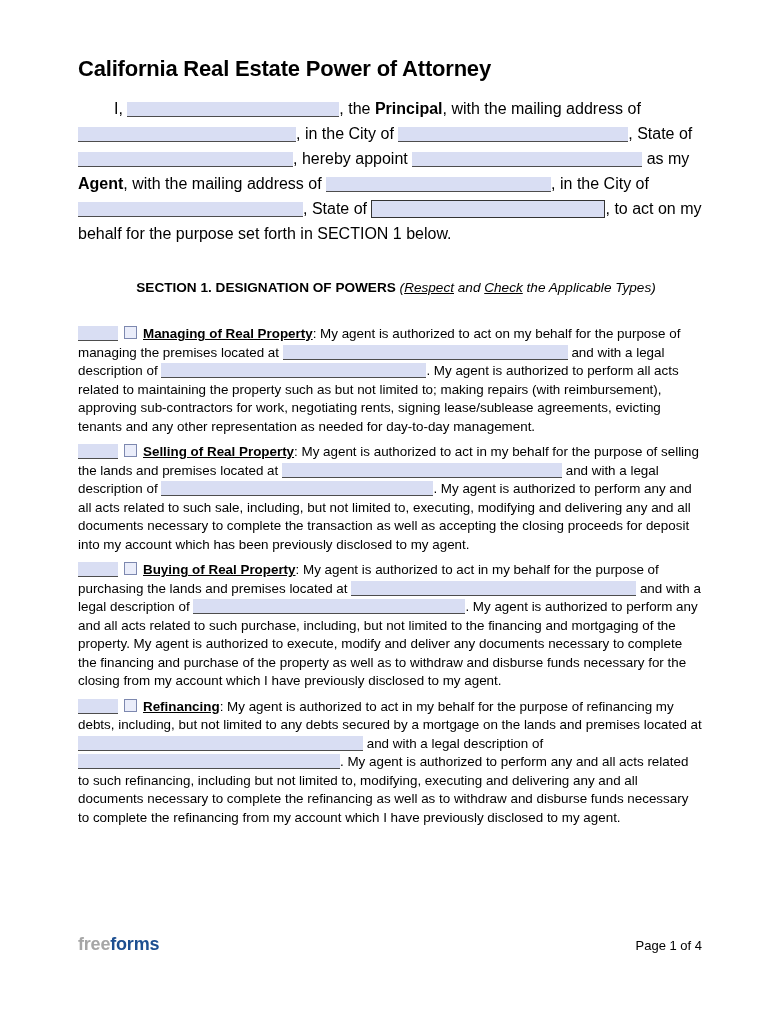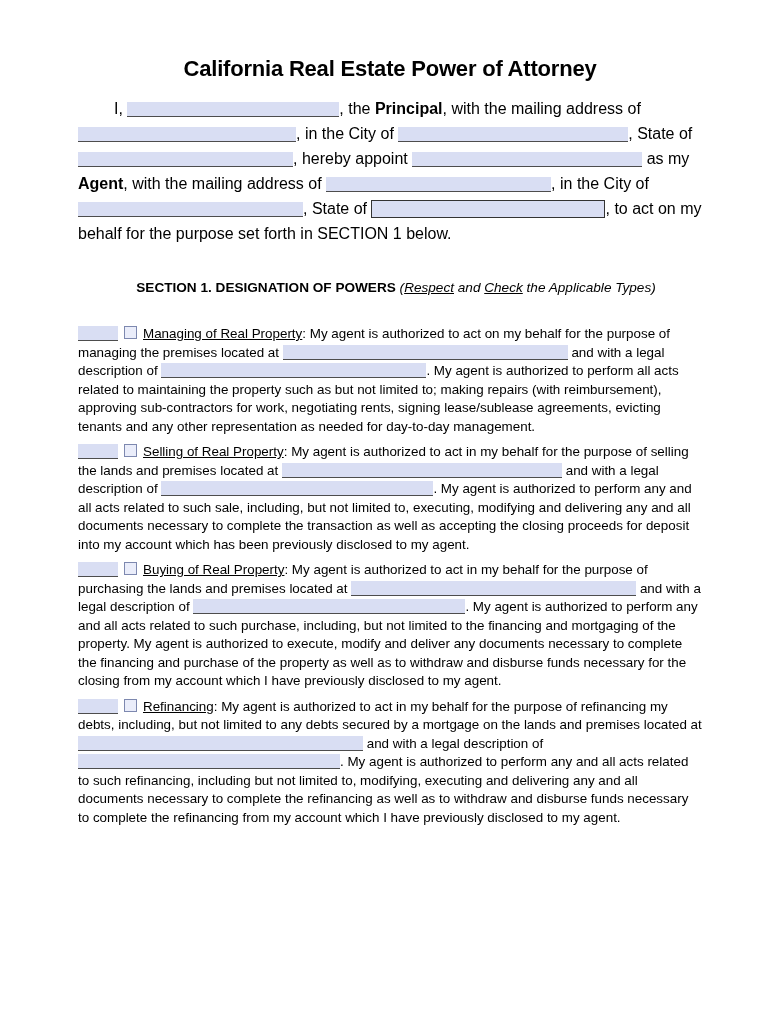--- a/index.html
+++ b/index.html
@@ -1,31 +1,31 @@
 <!DOCTYPE html>
 <html><head>
 <meta charset="utf-8">
 <style>
   html,body{margin:0;padding:0;background:#ffffff;}
   .page{
     width:780px;height:1009px;position:relative;background:#ffffff;
     font-family:"Liberation Sans",sans-serif;color:#000;
     box-sizing:border-box;padding:56px 78px 0 78px;overflow:hidden;
   }
-  .title{font-size:22px;font-weight:bold;text-align:center;margin:0 0 14px 0;letter-spacing:-0.2px;}
+  .title{font-size:22px;font-weight:bold;margin:0 0 14px 0;letter-spacing:-0.2px;}
   .subtitle{font-size:13px;font-style:italic;text-align:center;margin:0 0 32px 0;}
   .link{color:#0000ee;text-decoration:underline;cursor:pointer;}
   .opening{font-size:16px;line-height:25px;margin:0 0 34px 0;text-indent:36px;}
   b{font-weight:bold;}
   .section-heading{font-size:13.6px;text-align:center;margin:0 0 30px 0;font-weight:normal;}
   .sh-bold{font-weight:bold;margin-left:12px;}
   .sh-it{font-style:italic;}
   .sh-itu{font-style:italic;text-decoration:underline;}
   .power{font-size:13.4px;line-height:18.5px;margin:0 0 7px 0;}
-  .pname{font-weight:normal;text-decoration:underline;}
+  .pname{font-weight:bold;text-decoration:underline;}
   .blank{
     display:inline-block;background:#d9def3;border-bottom:1px solid #4d4d4d;
     height:14px;vertical-align:-3px;
   }
   .initial{width:40px;margin-right:2px;}
   .checkbox{
     display:inline-block;width:11px;height:11px;border:1.5px solid #7d88af;
     background:#eaedfa;vertical-align:-1px;margin:0 6px 0 4px;
   }
   .selectbox{
@@ -54,14 +54,18 @@
   <h2 class="section-heading"><span class="sh-bold">SECTION 1. DESIGNATION OF POWERS</span><span class="sh-it"> (</span><span class="sh-itu">Respect</span><span class="sh-it"> and </span><span class="sh-itu">Check</span><span class="sh-it"> the Applicable Types)</span></h2>
 
   <p class="power"><span class="blank initial"></span><span class="checkbox"></span><span class="pname">Managing of Real Property</span><span>: My agent is authorized to act on my behalf for the purpose of managing the premises located at </span><span class="blank" style="width:285px"></span><span> and with a legal description of </span><span class="blank" style="width:265px"></span><span>. My agent is authorized to perform all acts related to maintaining the property such as but not limited to; making repairs (with reimbursement), approving sub-contractors for work, negotiating rents, signing lease/sublease agreements, evicting tenants and any other representation as needed for day-to-day management.</span></p>
 
   <p class="power"><span class="blank initial"></span><span class="checkbox"></span><span class="pname">Selling of Real Property</span><span>: My agent is authorized to act in my behalf for the purpose of selling the lands and premises located at </span><span class="blank" style="width:280px"></span><span> and with a legal description of </span><span class="blank" style="width:272px"></span><span>.  My agent is authorized to perform any and all acts related to such sale, including, but not limited to, executing, modifying and delivering any and all documents necessary to complete the transaction as well as accepting the closing proceeds for deposit into my account which has been previously disclosed to my agent.</span></p>
 
   <p class="power"><span class="blank initial"></span><span class="checkbox"></span><span class="pname">Buying of Real Property</span><span>: My agent is authorized to act in my behalf for the purpose of purchasing the lands and premises located at </span><span class="blank" style="width:285px"></span><span> and with a legal description of </span><span class="blank" style="width:272px"></span><span>. My agent is authorized to perform any and all acts related to such purchase, including, but not limited to the financing and mortgaging of the property. My agent is authorized to execute, modify and deliver any documents necessary to complete the financing and purchase of the property as well as to withdraw and disburse funds necessary for the closing from my account which I have previously disclosed to my agent.</span></p>
 
   <p class="power"><span class="blank initial"></span><span class="checkbox"></span><span class="pname">Refinancing</span><span>: My agent is authorized to act in my behalf for the purpose of refinancing my debts, including, but not limited to any debts secured by a mortgage on the lands and premises located at </span><span class="blank" style="width:285px"></span><span> and with a legal description of </span><span class="blank" style="width:262px"></span><span>. My agent is authorized to perform any and all acts related to such refinancing, including but not limited to, modifying, executing and delivering any and all documents necessary to complete the refinancing as well as to withdraw and disburse funds necessary to complete the refinancing from my account which I have previously disclosed to my agent.</span></p>
 
+  <div class="footer">
+    <div class="logo"><span class="logo-free">free</span><span class="logo-forms">forms</span></div>
+    <div class="pageno">Page 1 of 4</div>
+  </div>
 
 </div>
 
 </body></html>

